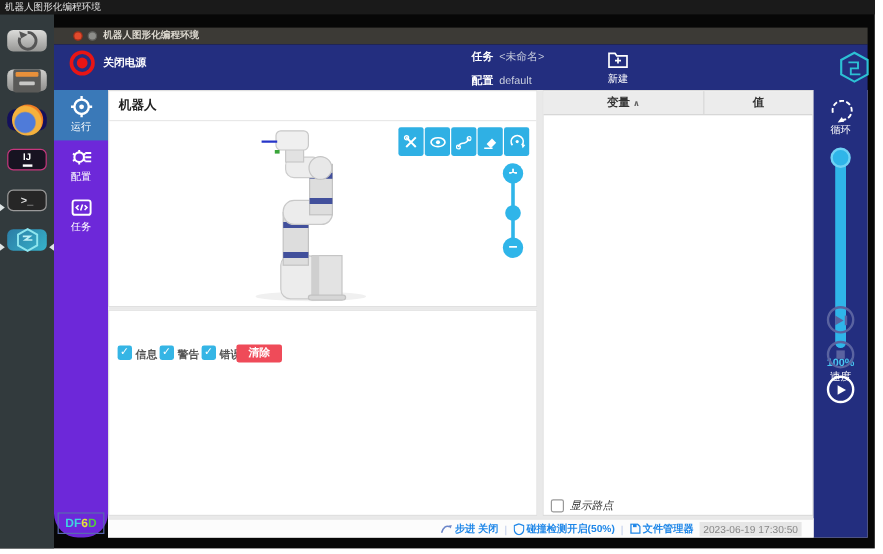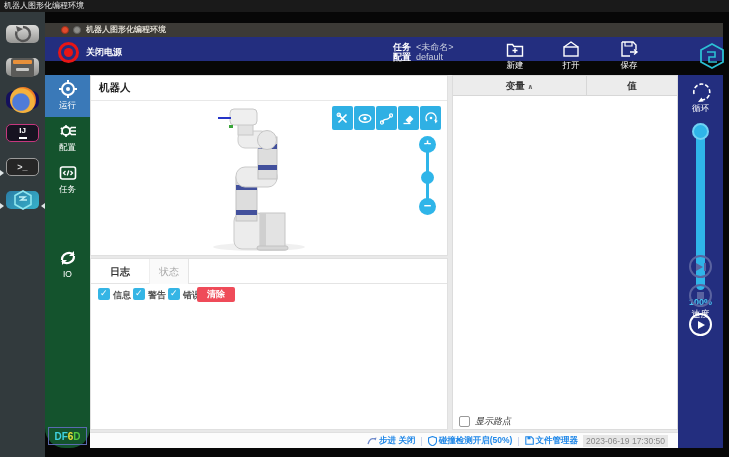--- a/index.html
+++ b/index.html
@@ -24,33 +24,33 @@
   .di-robot { background:linear-gradient(135deg,#2b7da6,#37b2ca); }
   .dock-marker-l { position:absolute; left:0; width:0; height:0; border-top:3px solid transparent; border-bottom:3px solid transparent; border-left:4px solid #dfe5e6; }
   .dock-marker-r { position:absolute; left:41px; width:0; height:0; border-top:3px solid transparent; border-bottom:3px solid transparent; border-right:4px solid #dfe5e6; }
   
   .window { position:absolute; left:45px; top:23px; width:678px; height:425px; }
   .titlebar { position:absolute; left:0; top:0; width:100%; height:14px; background:#3c3a36; }
   .tb-btn { position:absolute; top:3px; width:8px; height:8px; border-radius:50%; }
   .tb-close { left:16px; background:#e14a2d; border:1px solid #9c2f1a; }
   .tb-min { left:28px; background:#8d8d89; border:1px solid #5f5f5c; }
   .tb-title { position:absolute; left:41px; top:0; color:#dcd8cf; font-size:8px; line-height:14px; font-weight:bold; }
-  .app-header { position:absolute; left:0; top:14px; width:100%; height:24px; background:#232e7f; }
+  .app-header { position:absolute; left:0; top:14px; width:100%; height:38px; background:#232e7f; }
   .power { position:absolute; left:13px; top:5px; display:flex; align-items:center; cursor:pointer; }
   .power-ring { width:21px; height:21px; border:3px solid #e81515; border-radius:50%; display:flex; align-items:center; justify-content:center; }
   .power-dot { width:9px; height:9px; background:#e81515; border-radius:50%; }
   .power-label { color:#fff; font-size:9px; font-weight:bold; margin-left:7px; }
   .hdr-kv { position:absolute; left:348px; color:#fff; font-size:9px; }
   .hdr-kv .k { font-weight:bold; }
   .hdr-kv .v { color:#c9cede; margin-left:5px; }
   .hdr-action { position:absolute; top:2px; width:46px; height:34px; display:flex; flex-direction:column; align-items:center; cursor:pointer; }
   .hdr-action .lbl { color:#fff; font-size:8.5px; margin-top:1px; }
   .logo { position:absolute; left:653px; top:5px; width:28px; height:28px; }
   
-  .nav { position:absolute; left:0; top:52px; width:45px; height:373px; background:#14532d;border-radius:20px; }
+  .nav { position:absolute; left:0; top:52px; width:45px; height:373px; background:#6d28d9;border-radius:20px; }
   .nav-item { position:absolute; left:0; width:45px; height:42px; display:flex; flex-direction:column; align-items:center; justify-content:center; cursor:pointer; }
   .nav-item .nlbl { color:#fff; font-size:8.5px; margin-top:2px; }
   .nav-item.active { background:#3a79b8; }
   .nav-badge { position:absolute; left:3px; top:352px; width:39px; height:18px; border:1px solid #5a6ab0; display:flex; align-items:center; justify-content:center; font-size:10px; font-weight:bold; letter-spacing:0; }
   .b-cyan { color:#3fd2e0; } .b-yellow { color:#e8e13a; } .b-green { color:#55c93f; }
   
   .main { position:absolute; left:45px; top:52px; width:633px; height:373px; background:#e9e9e9; }
   .robot-panel { position:absolute; left:0; top:0; width:358px; height:181px; background:#fff; border:1px solid #e0e0e0; }
   .rp-title { position:absolute; left:8px; top:5px; font-size:10.5px; font-weight:bold; color:#222; }
   .rp-sep { position:absolute; left:0; top:24px; width:100%; height:1px; background:#e8e8e8; }
@@ -151,44 +151,29 @@
       <div class="app-header">
         <div class="power">
           <span class="power-ring">
               <span class="power-dot"></span>
             </span>
           <span class="power-label">关闭电源</span>
         </div>
         <div class="hdr-kv" style="top:4px">
           <span class="k">任务</span><span class="v">&lt;未命名&gt;</span>
         </div>
-        <div class="hdr-kv" style="top:14px">
+        <div class="hdr-kv" style="top:24px">
           <span class="k">配置</span><span class="v">default</span>
         </div>
         <div class="hdr-action" style="left:447px">
           <svg width="20" height="20" viewBox="0 0 20 20">
               <path d="M2.5 5.5 h5 l1.5 2 h8.5 v9.5 h-15 z" fill="none" stroke="#fff" stroke-width="1.4"></path>
               <path d="M10 9 v5 M7.5 11.5 h5" stroke="#fff" stroke-width="1.4"></path>
             </svg>
           <span class="lbl">新建</span>
-        </div>
-        <div class="hdr-action" style="left:503px">
-          <svg width="20" height="20" viewBox="0 0 20 20">
-              <path d="M3 8 L10 3 L17 8" fill="none" stroke="#fff" stroke-width="1.4"></path>
-              <rect x="3" y="8" width="14" height="9" fill="none" stroke="#fff" stroke-width="1.4"></rect>
-            </svg>
-          <span class="lbl">打开</span>
-        </div>
-        <div class="hdr-action" style="left:561px">
-          <svg width="20" height="20" viewBox="0 0 20 20">
-              <path d="M3 3 h11 l3 3 v5 M3 3 v14 h8" fill="none" stroke="#fff" stroke-width="1.4"></path>
-              <path d="M6 3 v4 h7 v-4" fill="none" stroke="#fff" stroke-width="1.2"></path>
-              <path d="M11 13 h6 M15 10.5 L18 13 L15 15.5" fill="none" stroke="#fff" stroke-width="1.4"></path>
-            </svg>
-          <span class="lbl">保存</span>
         </div>
         <div class="logo">
           <svg width="28" height="28" viewBox="0 0 28 28">
               <path d="M14 2 L25 8 V20 L14 26 L3 20 V8 Z" fill="none" stroke="#2cc0d4" stroke-width="1.8"></path>
               <path d="M9 10 h8 v5 h-6 v5 h8" fill="none" stroke="#2cc0d4" stroke-width="1.6"></path>
             </svg>
         </div>
       </div>
 
       <div class="nav">
@@ -207,29 +192,20 @@
               <path d="M12 5.5 h5 M12 9 h5 M12 12.5 h5" stroke="#fff" stroke-width="1.6"></path>
             </svg>
           <span class="nlbl">配置</span>
         </div>
         <div class="nav-item" style="top:84px">
           <svg width="18" height="18" viewBox="0 0 18 18">
               <rect x="1.5" y="3" width="15" height="12" rx="2" fill="none" stroke="#fff" stroke-width="1.6"></rect>
               <path d="M6.5 7 L4.5 9 L6.5 11 M11.5 7 L13.5 9 L11.5 11 M9.8 6.5 L8.2 11.5" fill="none" stroke="#fff" stroke-width="1.3"></path>
             </svg>
           <span class="nlbl">任务</span>
-        </div>
-        <div class="nav-item" style="top:168px">
-          <svg width="18" height="18" viewBox="0 0 18 18">
-              <path d="M3 11 A7 7 0 0 1 15 6" fill="none" stroke="#fff" stroke-width="2.2"></path>
-              <path d="M15 2 v5 h-5 Z" fill="#fff"></path>
-              <path d="M15 7 A7 7 0 0 1 3 12" fill="none" stroke="#fff" stroke-width="2.2"></path>
-              <path d="M3 16 v-5 h5 Z" fill="#fff"></path>
-            </svg>
-          <span class="nlbl">IO</span>
         </div>
         <div class="nav-badge">
           <span class="b-cyan">D</span>
             <span class="b-cyan">F</span>
             <span class="b-yellow">6</span>
             <span class="b-green">D</span>
         </div>
       </div>
 
       <div class="main">
@@ -292,24 +268,20 @@
               </svg>
           </div>
 
           <div class="zoom-btn" style="top:60px"><span>+</span></div>
           <div class="zoom-track"></div>
           <div class="zoom-handle"></div>
           <div class="zoom-btn" style="top:122px"><span>−</span></div>
         </div>
 
         <div class="log-panel">
-          <div class="tabbar">
-            <span class="tab tab1">日志</span>
-            <span class="tab tab2">状态</span>
-          </div>
           <div class="filterbar">
             <span class="cb checked" style="left:7px"></span>
             <span class="cb-lbl" style="left:22px">信息</span>
             <span class="cb checked" style="left:42px"></span>
             <span class="cb-lbl" style="left:57px">警告</span>
             <span class="cb checked" style="left:77px"></span>
             <span class="cb-lbl" style="left:92px">错误</span>
             <span class="clear-btn">清除</span>
           </div>
         </div>

